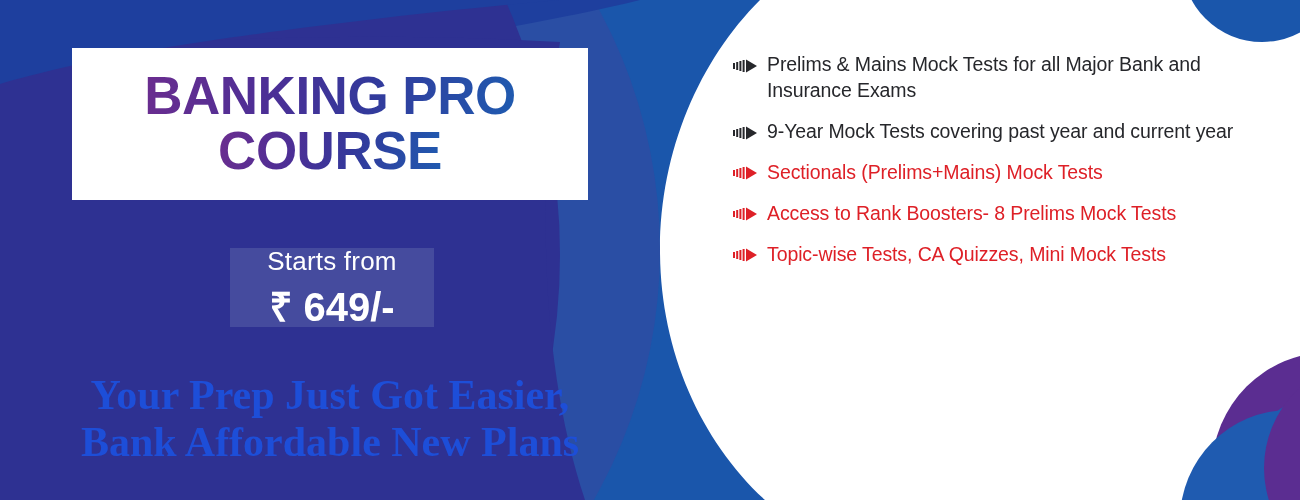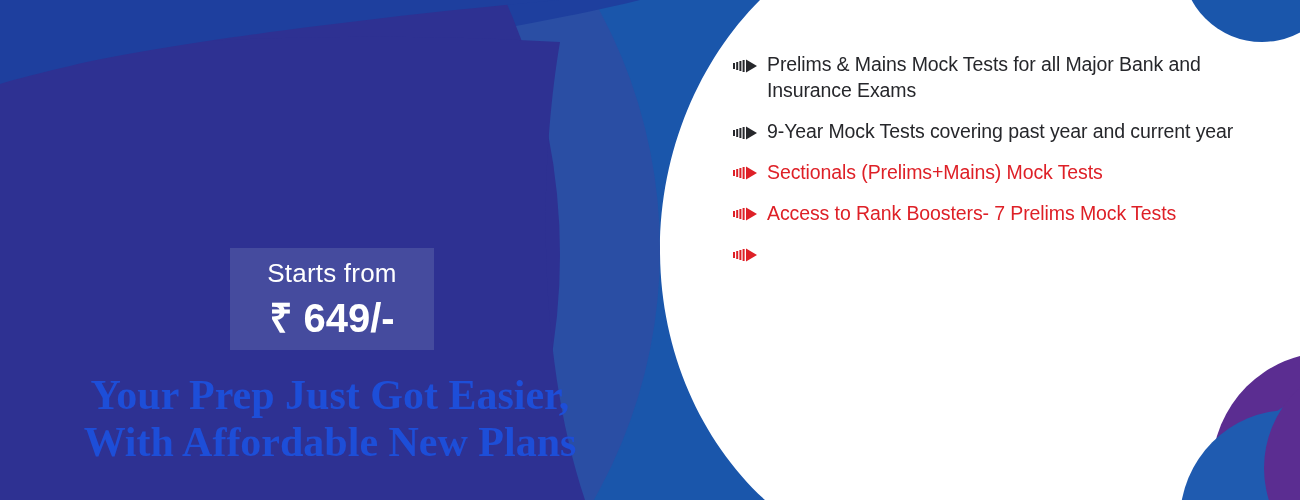--- a/index.html
+++ b/index.html
@@ -46,21 +46,21 @@
     color: transparent;
     -webkit-text-fill-color: transparent;
   }
   .title-line.second { font-size: 53px; }
 
   .price-box {
     position: absolute;
     left: 230px;
     top: 248px;
     width: 204px;
-    height: 102px;
+    height: 79px;
     background: #454b9e;
     display: flex;
     flex-direction: column;
     align-items: center;
     justify-content: center;
     box-sizing: border-box;
     padding-top: 2px;
   }
   .price-from {
     color: #ffffff;
@@ -159,29 +159,33 @@
       <circle cx="1262" cy="-38" r="80" fill="#1a56ab"></circle>
 
       <circle cx="1330" cy="470" r="118" fill="#5b2d91"></circle>
 
       <path d="M1232,500 a110,110 0 0 1 110,-110 a110,110 0 0 1 110,110 Z" fill="#1f5bb0"></path>
       <circle cx="1290" cy="520" r="110" fill="#1f5bb0"></circle>
       <circle cx="1372" cy="468" r="108" fill="#5b2d91"></circle>
     </g>
   </svg>
 
+  <div class="title-box">
+    <span class="title-line">BANKING PRO</span>
+    <span class="title-line second">COURSE</span>
+  </div>
 
   <div class="price-box">
     <span class="price-from">Starts from</span>
     <span class="price-amount">₹ 649/-</span>
   </div>
 
   <div class="tagline">
     <span class="tl1">Your Prep Just Got Easier,</span>
-    <span class="tl2">With Affordable New Plans</span>
+    <span class="tl2">Bank Affordable New Plans</span>
   </div>
 
   <div class="features">
 
     <div class="feature-row dark">
       <svg class="marker" viewBox="0 0 26 14" xmlns="http://www.w3.org/2000/svg">
         <rect x="0" y="4" width="2" height="6" fill="#26272b"></rect>
         <rect x="3.2" y="3" width="2" height="8" fill="#26272b"></rect>
         <rect x="6.4" y="2" width="2" height="10" fill="#26272b"></rect>
         <rect x="9.6" y="1" width="2" height="12" fill="#26272b"></rect>
@@ -213,28 +217,29 @@
     </div>
 
     <div class="feature-row red">
       <svg class="marker" viewBox="0 0 26 14" xmlns="http://www.w3.org/2000/svg">
         <rect x="0" y="4" width="2" height="6" fill="#de2027"></rect>
         <rect x="3.2" y="3" width="2" height="8" fill="#de2027"></rect>
         <rect x="6.4" y="2" width="2" height="10" fill="#de2027"></rect>
         <rect x="9.6" y="1" width="2" height="12" fill="#de2027"></rect>
         <path d="M13,0.5 L13,13.5 L24,7 Z" fill="#de2027"></path>
       </svg>
-      <span class="feature-text">Access to Rank Boosters- 7 Prelims Mock Tests</span>
+      <span class="feature-text">Access to Rank Boosters- 8 Prelims Mock Tests</span>
     </div>
 
 
     <div class="feature-row red">
       <svg class="marker" viewBox="0 0 26 14" xmlns="http://www.w3.org/2000/svg">
         <rect x="0" y="4" width="2" height="6" fill="#de2027"></rect>
         <rect x="3.2" y="3" width="2" height="8" fill="#de2027"></rect>
         <rect x="6.4" y="2" width="2" height="10" fill="#de2027"></rect>
         <rect x="9.6" y="1" width="2" height="12" fill="#de2027"></rect>
         <path d="M13,0.5 L13,13.5 L24,7 Z" fill="#de2027"></path>
       </svg>
+      <span class="feature-text">Topic-wise Tests, CA Quizzes, Mini Mock Tests</span>
     </div>
 
   </div>
 </div>
 
 </body></html>

